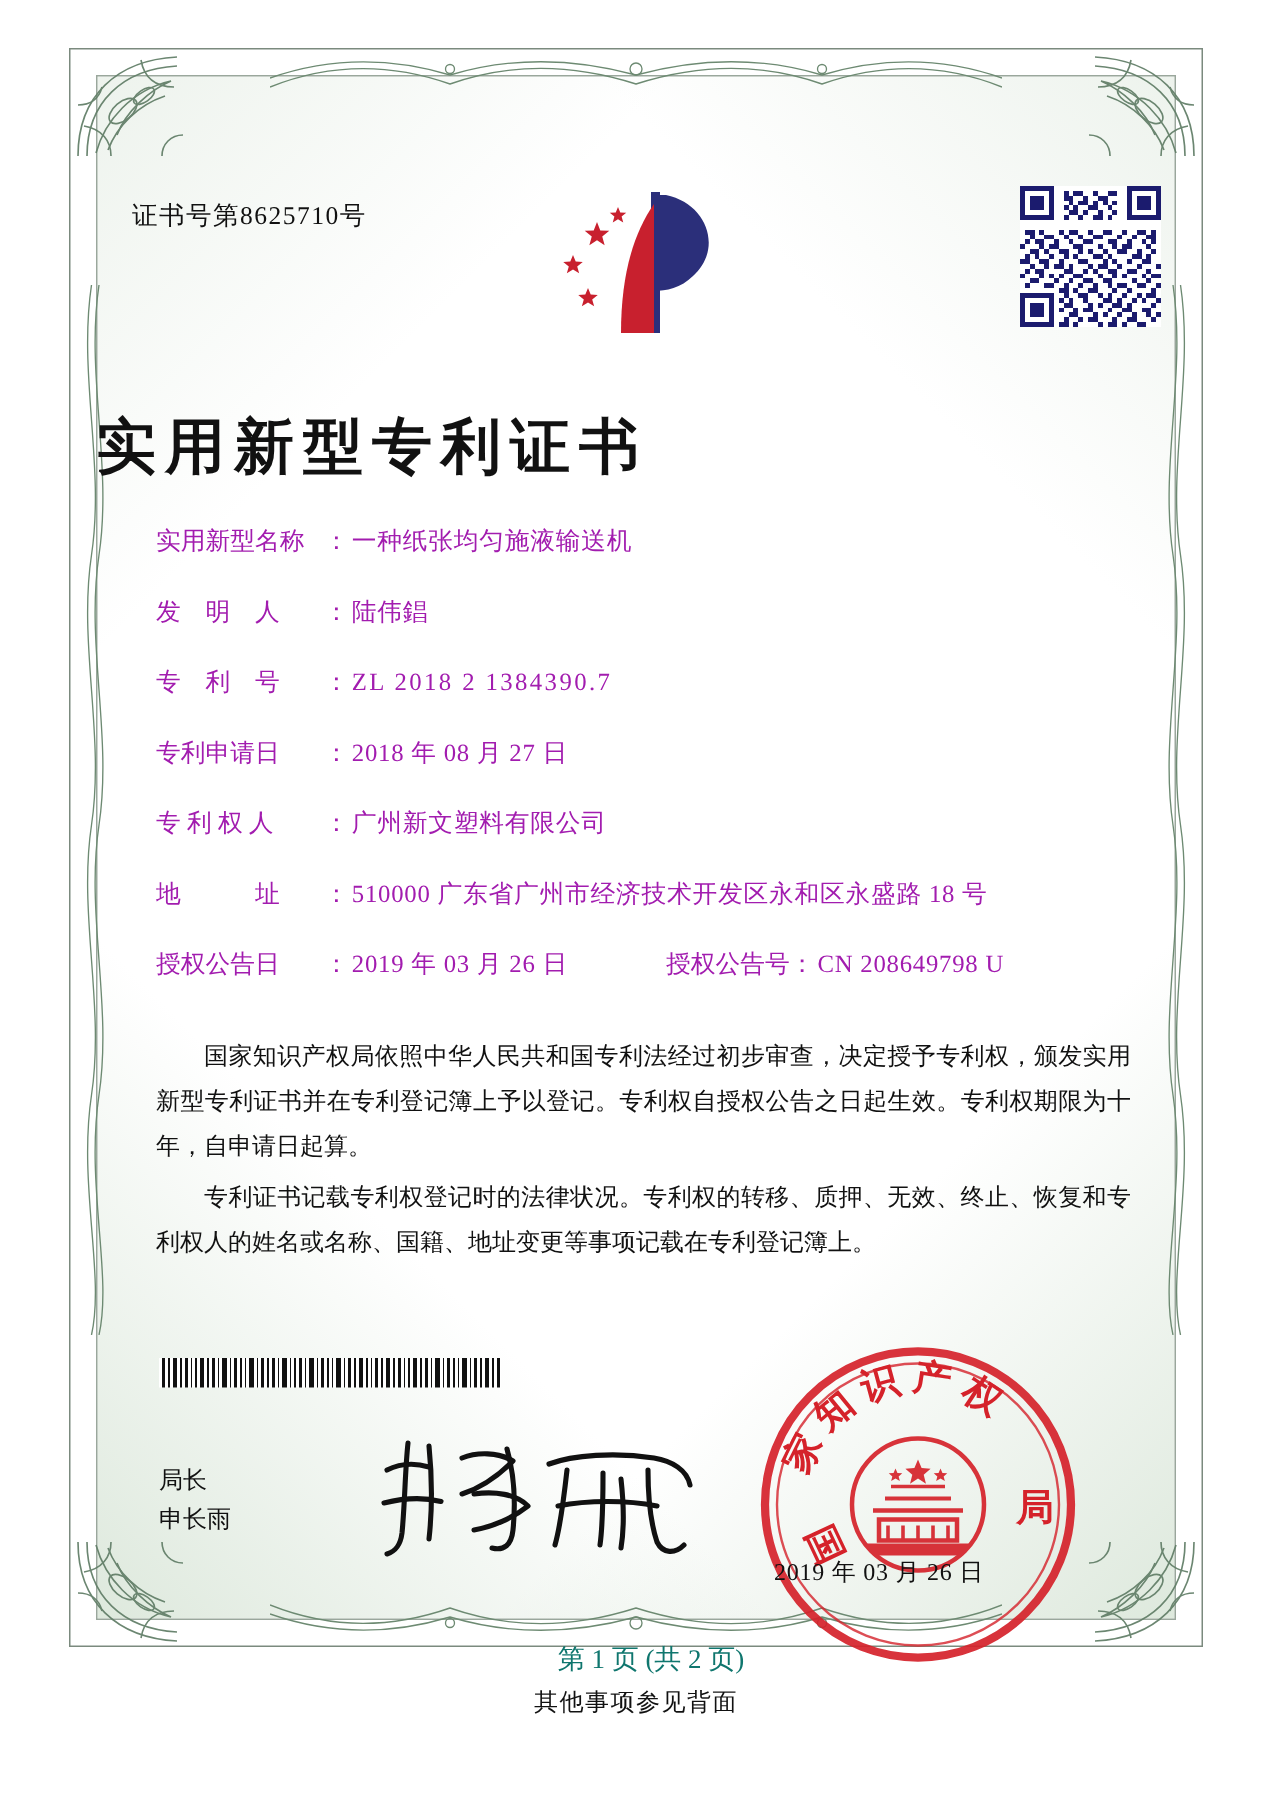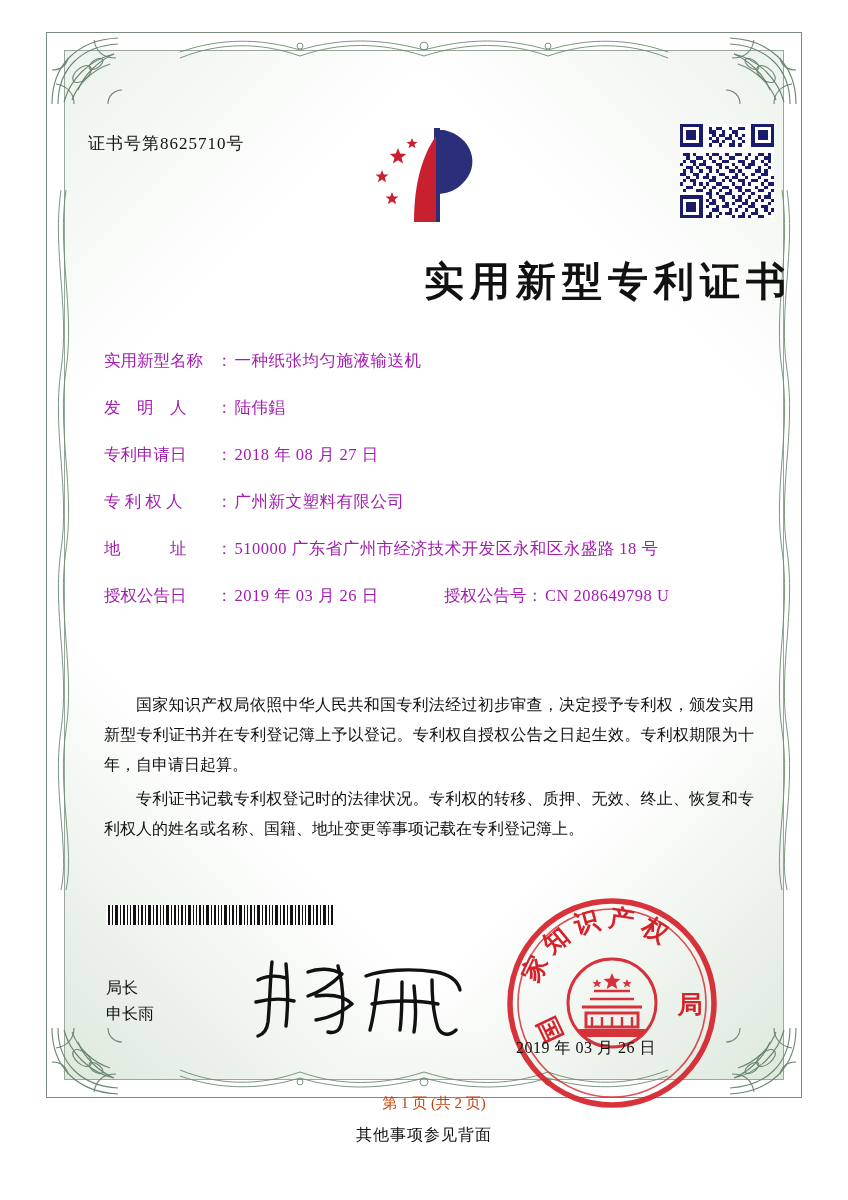--- a/index.html
+++ b/index.html
@@ -93,22 +93,22 @@
   }
 
   .qr {
     position: absolute;
     right: 18px; top: 74px;
     width: 94px; height: 94px;
   }
 
   .title {
     position: absolute;
-    left: 0; right: 0; top: 204px;
-    text-align: right;
+    left: 0; right: 0; top: 220px;
+    text-align: left;
     font-size: 40px;
     font-weight: bold;
     letter-spacing: 6px;
     font-family: "Liberation Serif", serif;
     color: #111;
   }
 
   .fields {
     position: absolute;
     left: 40px; top: 300px;
@@ -182,22 +182,22 @@
     font-size: 16px;
     color: #111;
     letter-spacing: .5px;
   }
 
   .page-no {
     position: absolute;
     left: 12px; right: 0;
     top: 1044px;
     text-align: center;
-    font-size: 15px;
-    color: #c2410c;
+    font-size: 18px;
+    color: #0f766e;
   }
 
   .footer-note {
     position: absolute;
     left: 0; right: 0;
     top: 1125px;
     text-align: center;
     font-size: 16px;
     color: #111;
     letter-spacing: 1px;
@@ -524,20 +524,23 @@
     <div class="fields">
 
       <div class="field-row">
         <span class="f-label">实用新型名称</span><span class="f-colon">：</span><span class="f-value">一种纸张均匀施液输送机</span>
       </div>
 
       <div class="field-row">
         <span class="f-label">发　明　人</span><span class="f-colon">：</span><span class="f-value">陆伟錩</span>
       </div>
 
+      <div class="field-row">
+        <span class="f-label">专　利　号</span><span class="f-colon">：</span><span class="f-value mono">ZL 2018 2 1384390.7</span>
+      </div>
 
       <div class="field-row">
         <span class="f-label">专利申请日</span><span class="f-colon">：</span><span class="f-value">2018 年 08 月 27 日</span>
       </div>
 
       <div class="field-row">
         <span class="f-label">专 利 权 人</span><span class="f-colon">：</span><span class="f-value">广州新文塑料有限公司</span>
       </div>
 
       <div class="field-row">

